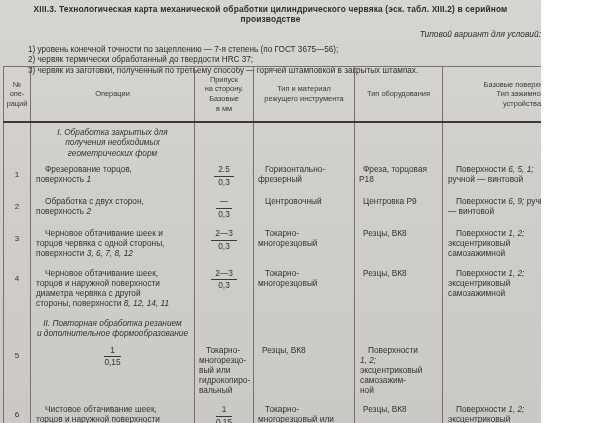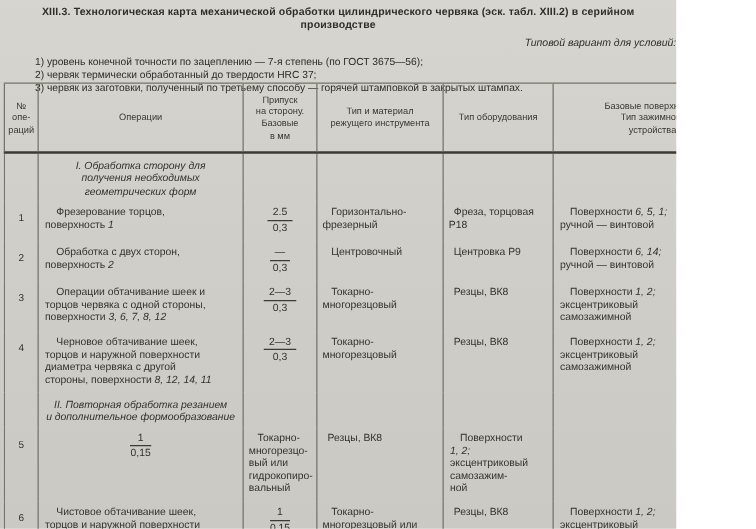--- a/index.html
+++ b/index.html
@@ -110,21 +110,21 @@
 режущего инструмента</div>
       <div class="th">Тип оборудования</div>
       <div class="th">Базовые поверхности.
 Тип зажимного
 устройства</div>
     </div>
     <div class="tbody">
         <div class="trow srow">
           <div class="c c1"></div>
           <div class="c c2">
-            <div class="section-label"><span class="it">I. Обработка сторону для
+            <div class="section-label"><span class="it">I. Обработка закрытых для
 получения необходимых
 геометрических форм</span></div>
           </div>
           <div class="c c3"></div>
           <div class="c c4"></div>
           <div class="c c5"></div>
           <div class="c c6"></div>
         </div>
         <div class="trow">
           <div class="c c1">1</div>
@@ -148,27 +148,27 @@
             <div class="optext"><span>Обработка с двух сторон, поверхность </span><span class="it">2</span></div>
           </div>
           <div class="c c3"><div class="frac"><div class="num">—</div><div class="den">0,3</div></div></div>
           <div class="c c4">
             <div class="celltext">Центровочный</div>
           </div>
           <div class="c c5">
             <div class="celltext">Центровка Р9</div>
           </div>
           <div class="c c6">
-            <div class="basetext"><span>Поверхности </span><span class="it">6, 14;</span><span> ручной — винтовой</span></div>
+            <div class="basetext"><span>Поверхности </span><span class="it">6, 9;</span><span> ручной — винтовой</span></div>
           </div>
         </div>
         <div class="trow">
           <div class="c c1">3</div>
           <div class="c c2">
-            <div class="optext"><span>Операции обтачивание шеек и торцов червяка с одной стороны, поверхности </span><span class="it">3, 6, 7, 8, 12</span></div>
+            <div class="optext"><span>Черновое обтачивание шеек и торцов червяка с одной стороны, поверхности </span><span class="it">3, 6, 7, 8, 12</span></div>
           </div>
           <div class="c c3"><div class="frac"><div class="num">2—3</div><div class="den">0,3</div></div></div>
           <div class="c c4">
             <div class="celltext">Токарно-многорезцо­вый</div>
           </div>
           <div class="c c5">
             <div class="celltext">Резцы, ВК8</div>
           </div>
           <div class="c c6">
             <div class="basetext"><span>Поверхности </span><span class="it">1, 2;</span><span> эксцентриковый самозажим­ной</span></div>

